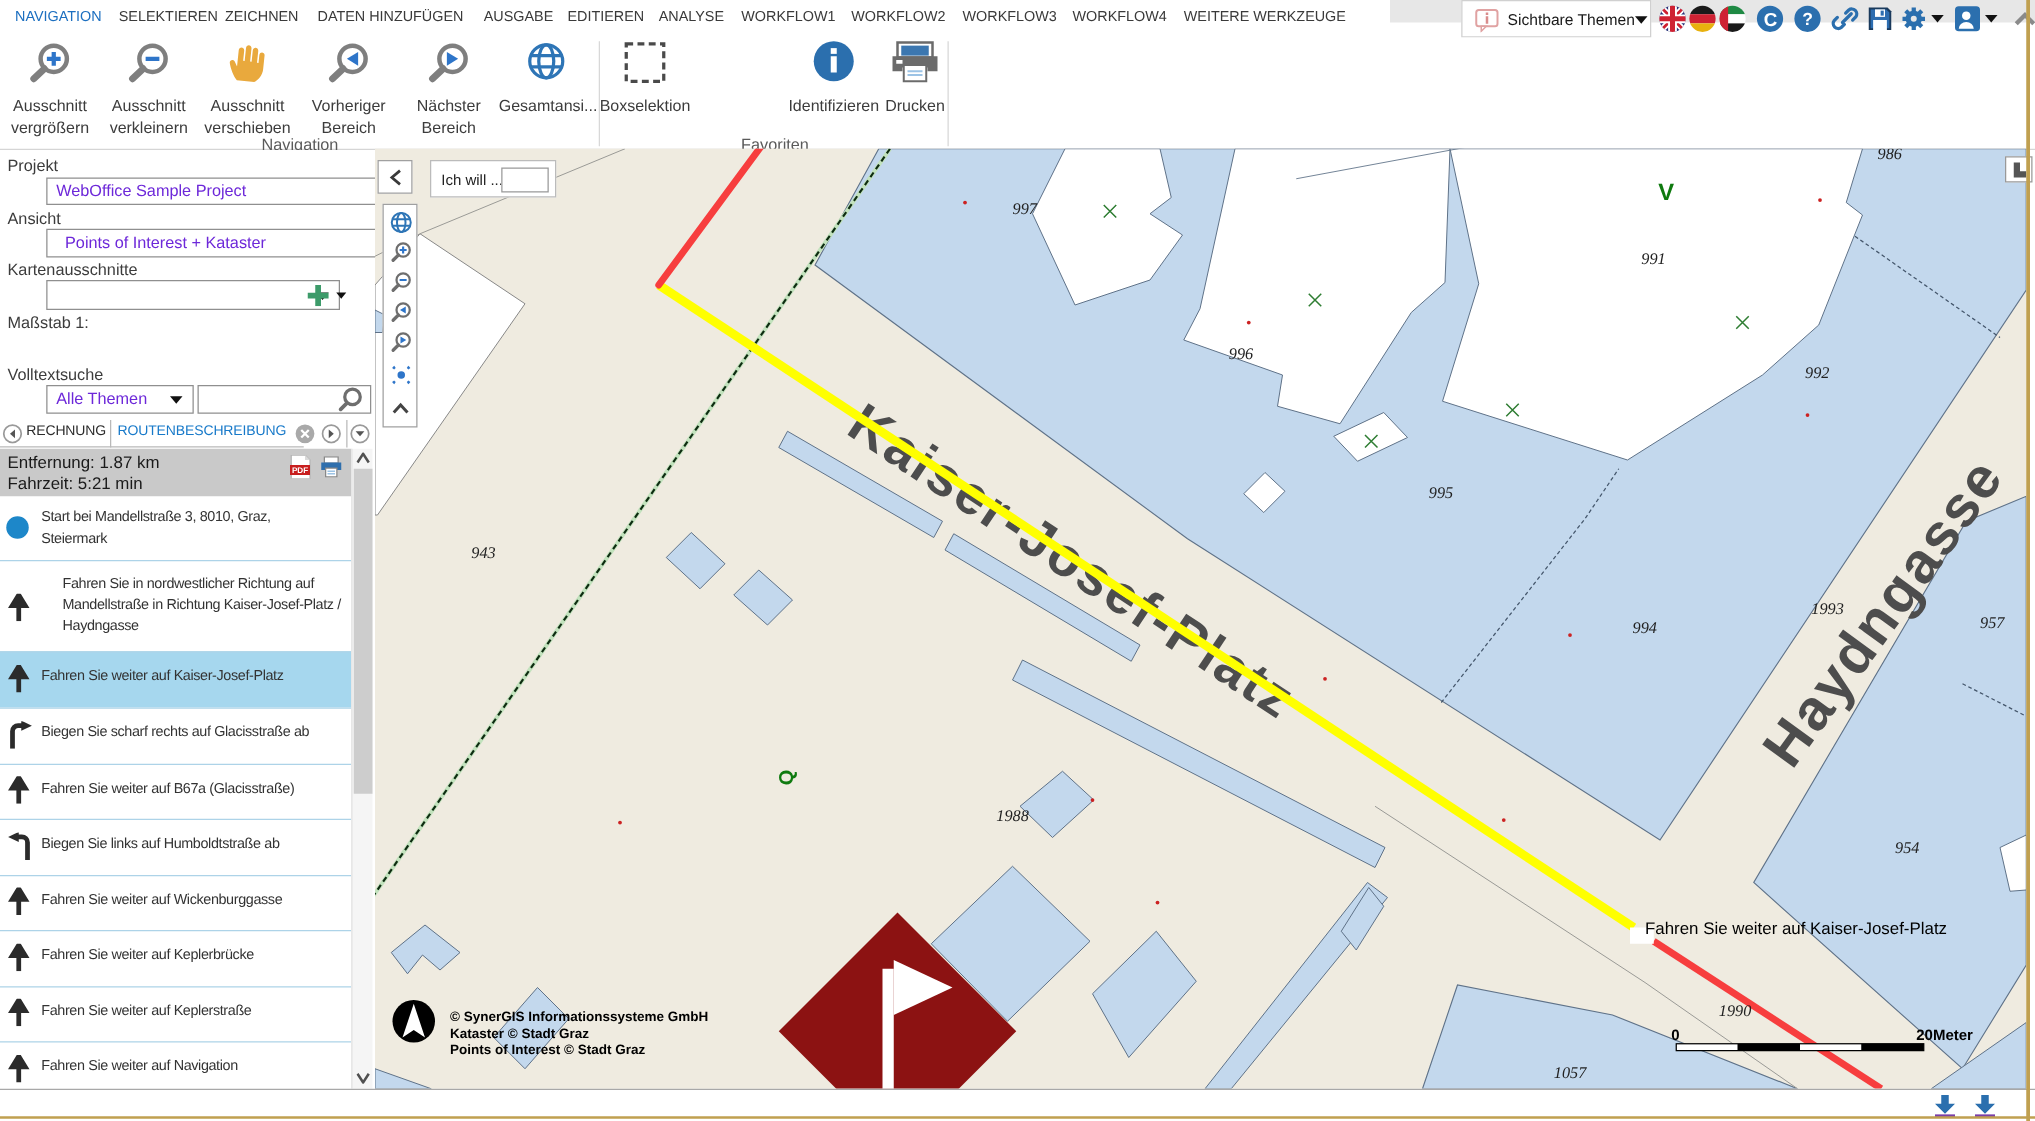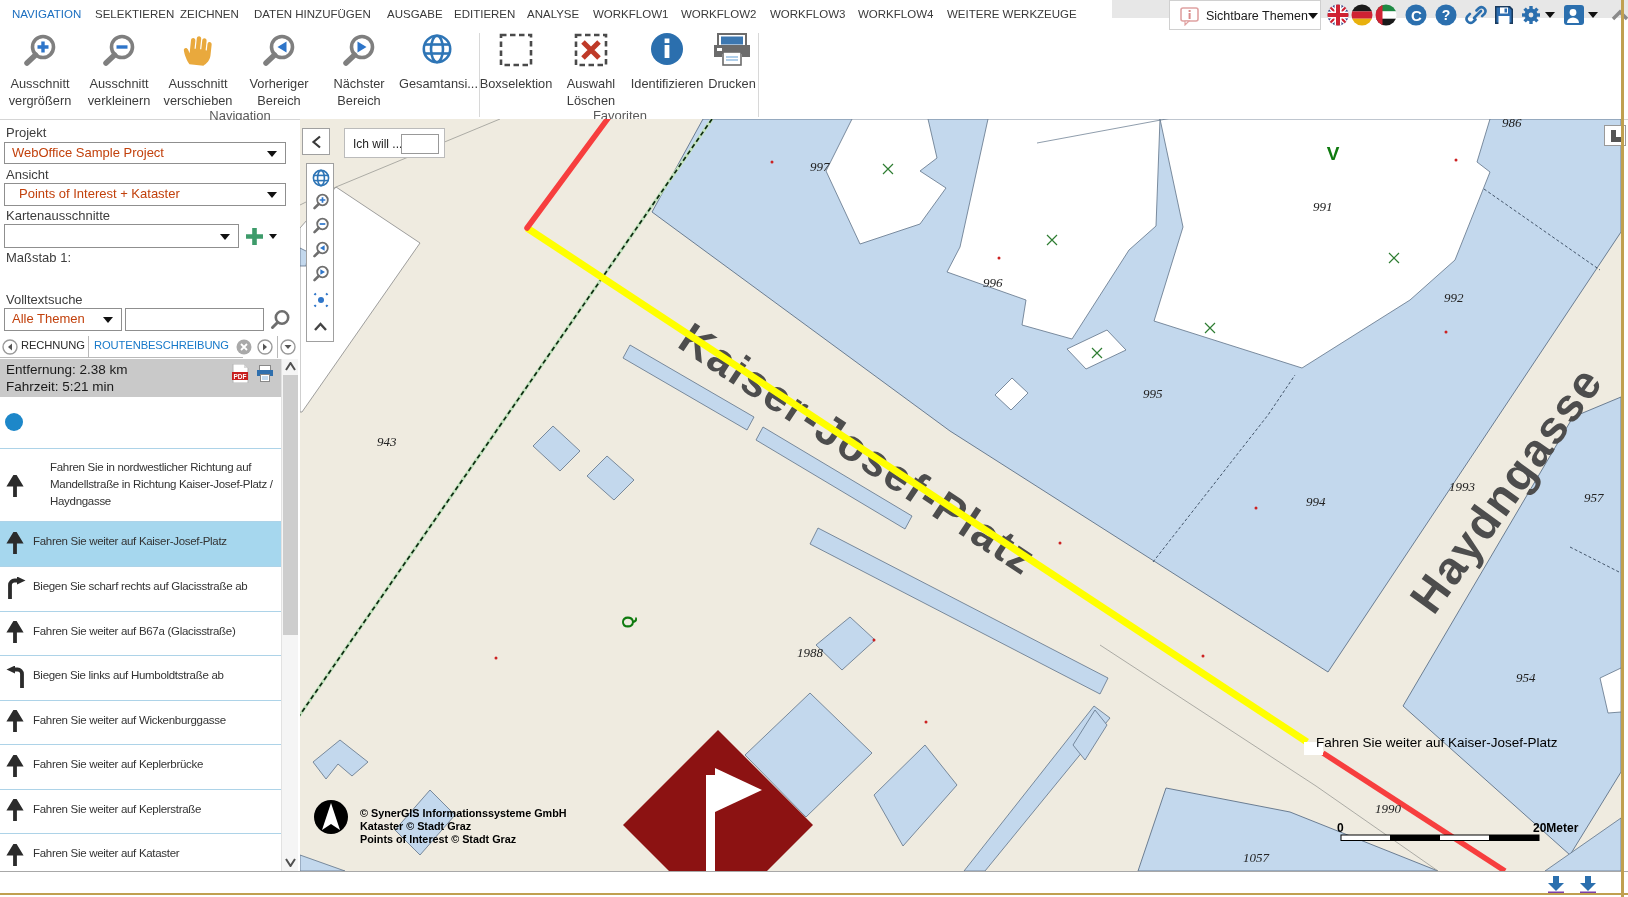--- a/index.html
+++ b/index.html
@@ -14,22 +14,22 @@
 #sthemen { position:absolute; left:57px; top:0px; width:152px; height:30px; background:#fff; border:1px solid #d0d0d0; }
 
 #toolbar { position:absolute; left:0; top:30px; width:1628px; height:90px; background:#fff; border-bottom:1px solid #d5d5d5;padding-left:40px; }
 .tool { position:absolute; top:2px; text-align:center; }
 .tlabel { font-size:12.8px; color:#3c3c3c; line-height:17px; margin-top:3px; }
 .gsep { position:absolute; top:3px; width:1px; height:84px; background:#d8d8d8; }
 .glabel { position:absolute; top:78px; font-size:13px; color:#5a5a5a; text-align:center; }
 
 #panel { position:absolute; left:0; top:120px; width:300px; height:777px; background:#fff; overflow:hidden; }
 .plabel { position:absolute; font-size:13px; color:#3c3c3c; }
-.sel { position:absolute; border:1px solid #8f8f8f; background:#fff; font-size:13px; color:#c2410c;
-  line-height:20px; padding-left:7px; }
+.sel { position:absolute; border:1px solid #8f8f8f; background:#fff; font-size:13px; color:#6d28d9;
+  line-height:20px; padding-left:7px;margin-left:33px; }
 .caret { position:absolute; width:0; height:0; border-left:5px solid transparent; border-right:5px solid transparent; border-top:6px solid #111; }
 .tabtxt { font-size:11.2px; letter-spacing:-0.1px; white-space:nowrap; }
 #grayinfo { position:absolute; left:0; top:239px; width:281px; height:38px; background:#c9c9c9; }
 .routerow { position:absolute; white-space:nowrap; font-size:11.5px; letter-spacing:-0.3px; color:#333; }
 .rsep { position:absolute; left:0; width:281px; height:1px; background:#add3e8; }
 #hl { position:absolute; left:0; top:401px; width:281px; height:45px; background:#a6d7ee; }
 
 #mapwrap { position:absolute; left:300px; top:119px; width:1321px; height:752px; background:#efebe0; }
 #bottomstrip { position:absolute; left:0px; top:871px; width:1628px; height:26px; background:#fff; border-top:1px solid #a8a8a8; }
 #goldh { position:absolute; left:0; top:893px; width:1628px; height:2px; background:#c0a050; }
@@ -217,27 +217,20 @@
 
   <div class="gsep" style="left:479px"></div>
 
   <div class="tool" style="left:478px;width:76px">
     <svg width="40" height="36" viewBox="0 0 40 36">
       <rect x="5" y="3" width="30" height="30" fill="none" stroke="#4a4a4a" stroke-width="2.6" stroke-dasharray="5.5 3.5"></rect>
     </svg>
     <div class="tlabel">Boxselektion</div>
   </div>
 
-  <div class="tool" style="left:553px;width:76px">
-    <svg width="40" height="36" viewBox="0 0 40 36">
-      <rect x="5" y="3" width="30" height="30" fill="none" stroke="#4a4a4a" stroke-width="2.6" stroke-dasharray="5.5 3.5"></rect>
-      <path d="M12 10 L28 26 M28 10 L12 26" stroke="#bf3a28" stroke-width="5"></path>
-    </svg>
-    <div class="tlabel">Auswahl<br>Löschen</div>
-  </div>
 
   <div class="tool" style="left:629px;width:76px">
     <svg width="40" height="36" viewBox="0 0 40 36">
       <circle cx="20" cy="17" r="16" fill="#2b6fae"></circle>
       <rect x="17.6" y="13" width="4.8" height="13" fill="#fff"></rect>
       <rect x="17.6" y="6.5" width="4.8" height="4.6" fill="#fff"></rect>
     </svg>
     <div class="tlabel">Identifizieren</div>
   </div>
 
@@ -322,21 +315,21 @@
     </svg>
   </div>
   <div style="position:absolute;left:277px;top:216px;width:1px;height:22px;background:#b9b9b9"></div>
 
   <svg style="position:absolute;left:280px;top:219px" width="16" height="16" viewBox="0 0 16 16">
     <circle cx="8" cy="8" r="7" fill="none" stroke="#9a9a9a" stroke-width="1.4"></circle>
     <path d="M4.5 6 L8 10 l3.5-4z" fill="#555"></path>
   </svg>
 
   <div id="grayinfo">
-    <div style="position:absolute;left:6px;top:3px;font-size:13.5px;color:#1a1a1a">Entfernung: 2.38 km</div>
+    <div style="position:absolute;left:6px;top:3px;font-size:13.5px;color:#1a1a1a">Entfernung: 1.87 km</div>
     <div style="position:absolute;left:6px;top:20px;font-size:13.5px;color:#1a1a1a">Fahrzeit: 5:21 min</div>
 
     <svg style="position:absolute;left:232px;top:5px" width="17" height="19" viewBox="0 0 17 19">
       <path d="M1 0 h11 l4 4 v15 h-15z" fill="#fff" stroke="#b5b5b5" stroke-width="1"></path>
       <path d="M12 0 l4 4 h-4z" fill="#d9d9d9"></path>
       <rect x="0" y="8" width="16" height="8" fill="#c81e1e"></rect>
       <text x="8" y="14.6" font-size="6.5" font-weight="bold" fill="#fff" text-anchor="middle" font-family="Liberation Sans">PDF</text>
     </svg>
 
     <svg style="position:absolute;left:256px;top:6px" width="18" height="17" viewBox="0 0 18 17">
@@ -356,20 +349,21 @@
   <div class="rsep" style="top:491px"></div>
   <div class="rsep" style="top:535px"></div>
   <div class="rsep" style="top:580px"></div>
   <div class="rsep" style="top:624px"></div>
   <div class="rsep" style="top:669px"></div>
   <div class="rsep" style="top:713px"></div>
 
   <svg style="position:absolute;left:4px;top:292px" width="20" height="20" viewBox="0 0 20 20">
     <circle cx="10" cy="10" r="9" fill="#1d87c9"></circle>
   </svg>
+  <div class="routerow" style="left:33px;top:286px;line-height:17px">Start bei Mandellstraße 3, 8010, Graz,<br>Steiermark</div>
 
   <svg class="arr" style="position:absolute;left:5px;top:355px" width="20" height="22" viewBox="0 0 20 22">
         <path d="M10 22 V7 M10 1 L4.8 9.5 h10.4z" stroke="#2b2b2b" stroke-width="3.8" fill="#2b2b2b"></path>
       </svg>
   <div class="routerow" style="left:50px;top:339px;line-height:17px">Fahren Sie in nordwestlicher Richtung auf<br>Mandellstraße in Richtung Kaiser-Josef-Platz /<br>Haydngasse</div>
 
   <svg class="arr" style="position:absolute;left:5px;top:412px" width="20" height="22" viewBox="0 0 20 22">
         <path d="M10 22 V7 M10 1 L4.8 9.5 h10.4z" stroke="#2b2b2b" stroke-width="3.8" fill="#2b2b2b"></path>
       </svg>
   <div class="routerow" style="left:33px;top:415px">Fahren Sie weiter auf Kaiser-Josef-Platz</div>
@@ -402,21 +396,21 @@
   <div class="routerow" style="left:33px;top:638px">Fahren Sie weiter auf Keplerbrücke</div>
 
   <svg class="arr" style="position:absolute;left:5px;top:679px" width="20" height="22" viewBox="0 0 20 22">
         <path d="M10 22 V7 M10 1 L4.8 9.5 h10.4z" stroke="#2b2b2b" stroke-width="3.8" fill="#2b2b2b"></path>
       </svg>
   <div class="routerow" style="left:33px;top:683px">Fahren Sie weiter auf Keplerstraße</div>
 
   <svg class="arr" style="position:absolute;left:5px;top:724px" width="20" height="22" viewBox="0 0 20 22">
         <path d="M10 22 V7 M10 1 L4.8 9.5 h10.4z" stroke="#2b2b2b" stroke-width="3.8" fill="#2b2b2b"></path>
       </svg>
-  <div class="routerow" style="left:33px;top:727px">Fahren Sie weiter auf Kataster</div>
+  <div class="routerow" style="left:33px;top:727px">Fahren Sie weiter auf Navigation</div>
 
   <div style="position:absolute;left:281px;top:239px;width:17px;height:512px;background:#f5f5f5;border-left:1px solid #e2e2e2">
     <svg style="position:absolute;left:3px;top:3px" width="11" height="9" viewBox="0 0 11 9">
           <path d="M1 8 L5.5 1 L10 8" fill="none" stroke="#505050" stroke-width="2"></path>
         </svg>
     <div style="position:absolute;left:1px;top:16px;width:15px;height:260px;background:#cdcdcd"></div>
     <svg style="position:absolute;left:3px;top:499px" width="11" height="9" viewBox="0 0 11 9">
           <path d="M1 1 L5.5 8 L10 1" fill="none" stroke="#505050" stroke-width="2"></path>
         </svg>
   </div>

